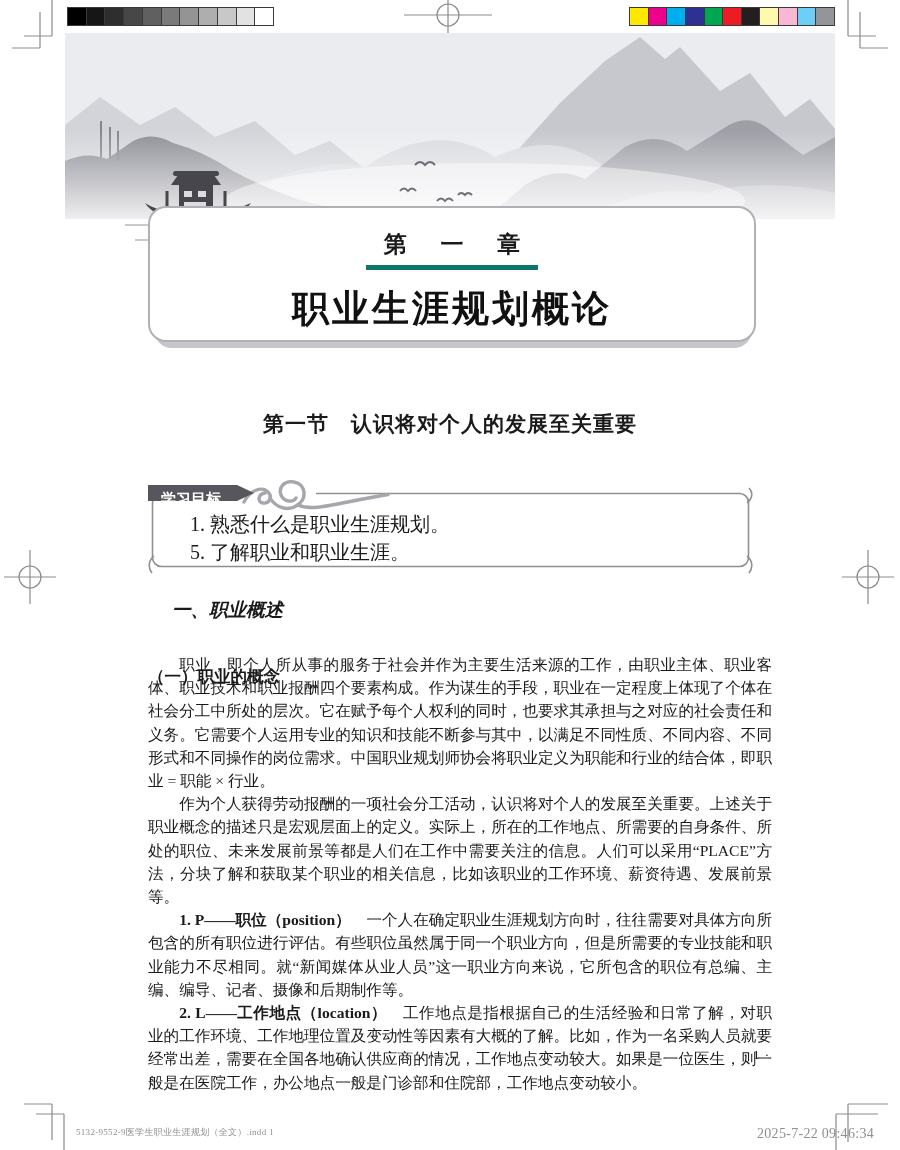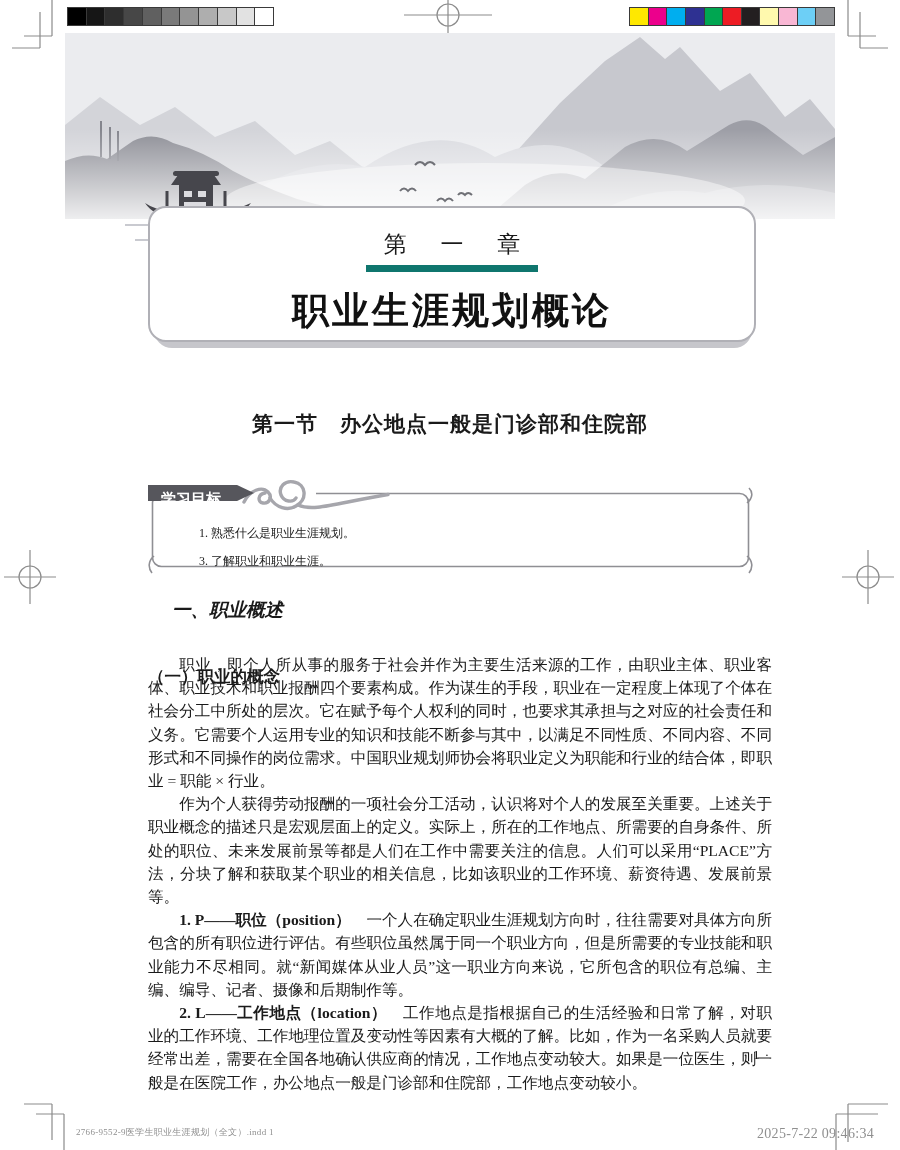--- a/index.html
+++ b/index.html
@@ -11,36 +11,36 @@
   
   .calibbar{position:absolute;top:7px;height:19px;display:flex;}
   .calibbar-gray{left:68px;width:206px;}
   .calibbar-color{left:630px;width:205px;}
   .swatch{flex:1;border:1px solid #3a3a3a;margin-left:-1px;}
 
   
   .chapter-shadow{left:154px;top:216px;width:598px;height:132px;background:#c6c6cb;border-radius:18px;}
   .chapter-box{left:148px;top:206px;width:604px;height:132px;background:#ffffff;
                border:2.5px solid #b0b0b6;border-radius:18px;text-align:center;}
-  .chapter-label{display:inline-block;margin-top:21px;font-size:23px;font-weight:400;
-                 letter-spacing:14px;padding:0 4px 5px 18px;border-bottom:7px solid #0f766e;}
+  .chapter-label{display:inline-block;margin-top:21px;font-size:23px;font-weight:700;
+                 letter-spacing:14px;padding:0 4px 5px 18px;border-bottom:5px solid #0f766e;}
   .chapter-title{margin-top:14px;font-family:"Liberation Sans","DejaVu Sans",sans-serif;
                  font-weight:900;font-size:37px;letter-spacing:3px;color:#111;}
 
   .section-title{left:0;top:410px;width:900px;text-align:center;font-size:21px;font-weight:bold;letter-spacing:1px;}
 
   
   .obj-wrap{left:148px;top:486px;width:608px;height:88px;}
   .obj-border{position:absolute;left:0;top:0;}
   .obj-tag{position:absolute;left:0;top:-1px;width:106px;height:16px;background:#56565c;color:#fff;
            font-family:"Liberation Sans","DejaVu Sans",sans-serif;font-weight:bold;font-size:15px;
            line-height:27px;padding-left:13px;box-sizing:border-box;
            clip-path:polygon(0 0,84% 0,100% 50%,84% 100%,0 100%);}
   .obj-ornament{position:absolute;left:92px;top:-8px;}
-  .obj-list{position:absolute;left:42px;top:24px;margin:9px;padding:0;list-style:none;font-size:12px;line-height:28px;}
+  .obj-list{position:absolute;left:42px;top:24px;margin:0;padding:0;list-style:none;font-size:20px;line-height:28px;}
 
   .h1{left:172px;top:597px;font-family:"Liberation Sans","DejaVu Sans",sans-serif;font-weight:bold;font-size:18.5px;font-style:italic;}
   .h2{left:148px;top:633px;font-family:"Liberation Sans","DejaVu Sans",sans-serif;font-weight:bold;font-size:16.5px;margin-top:33px;}
 
   .bodytext{left:148px;top:653px;width:624px;font-size:15.6px;line-height:23.2px;text-align:justify;}
   .bodytext p{margin:0;text-indent:2em;}
 
   .pagenum{left:680px;top:1047px;width:90px;text-align:right;font-size:13px;letter-spacing:1px;}
   .imprint{left:76px;top:1126px;font-size:9px;color:#8f8f8f;letter-spacing:0.3px;}
   .timestamp{left:757px;top:1126px;font-size:14px;color:#8f8f8f;letter-spacing:0.3px;}
@@ -141,49 +141,49 @@
       <path d="M60,192 H96 M190,190 H238 M70,207 H108 M170,211 H208" stroke="#c9cad0" stroke-width="2"></path>
     </g>
   </svg>
 
   <div class="abs chapter-shadow"></div>
   <div class="abs chapter-box">
     <div class="chapter-label">第 一 章</div>
     <div class="chapter-title">职业生涯规划概论</div>
   </div>
 
-  <div class="abs section-title">第一节　办公地点一般是门诊部和住院部</div>
+  <div class="abs section-title">第一节　认识将对个人的发展至关重要</div>
 
   <div class="abs obj-wrap">
     <svg class="obj-border" width="608" height="96" viewBox="0 0 608 96">
       <rect x="4.5" y="7.5" width="596" height="73" rx="9" fill="none" stroke="#8f8f94" stroke-width="1.6"></rect>
       <path d="M599,17 C605,12 605,6 601,2 M599,70 C605,75 605,82 601,87 M6,70 C0,75 0,82 4,87" fill="none" stroke="#8f8f94" stroke-width="1.6"></path>
     </svg>
     <svg class="obj-ornament" width="150" height="44" viewBox="0 0 150 44">
       <rect x="0" y="0" width="76" height="44" fill="#ffffff"></rect>
       <g fill="none" stroke="#a6a6ac" stroke-width="3.4" stroke-linecap="round">
         <path d="M4,24 C10,12 22,8 28,14 C33,19 29,26 23,25 C17,24 18,16 25,15"></path>
         <path d="M30,20 C36,30 48,33 56,28 C68,21 66,6 54,4 C45,2 38,9 41,17 C44,24 53,25 56,20"></path>
         <path d="M58,27 C74,34 96,25 148,16.5"></path>
       </g>
     </svg>
     <div class="obj-tag">学习目标</div>
     <ul class="obj-list">
       <li>1. 熟悉什么是职业生涯规划。</li>
-      <li>3. 了解职业和职业生涯。</li>
+      <li>5. 了解职业和职业生涯。</li>
     </ul>
   </div>
 
   <div class="abs h1">一、职业概述</div>
   <div class="abs h2">（一）职业的概念</div>
 
   <div class="abs bodytext">
     <p>职业，即个人所从事的服务于社会并作为主要生活来源的工作，由职业主体、职业客体、职业技术和职业报酬四个要素构成。作为谋生的手段，职业在一定程度上体现了个体在社会分工中所处的层次。它在赋予每个人权利的同时，也要求其承担与之对应的社会责任和义务。它需要个人运用专业的知识和技能不断参与其中，以满足不同性质、不同内容、不同形式和不同操作的岗位需求。中国职业规划师协会将职业定义为职能和行业的结合体，即职业 = 职能 × 行业。</p>
     <p>作为个人获得劳动报酬的一项社会分工活动，认识将对个人的发展至关重要。上述关于职业概念的描述只是宏观层面上的定义。实际上，所在的工作地点、所需要的自身条件、所处的职位、未来发展前景等都是人们在工作中需要关注的信息。人们可以采用“PLACE”方法，分块了解和获取某个职业的相关信息，比如该职业的工作环境、薪资待遇、发展前景等。</p>
     <p><b>1. P——职位（position）</b><span>　一个人在确定职业生涯规划方向时，往往需要对具体方向所包含的所有职位进行评估。有些职位虽然属于同一个职业方向，但是所需要的专业技能和职业能力不尽相同。就“新闻媒体从业人员”这一职业方向来说，它所包含的职位有总编、主编、编导、记者、摄像和后期制作等。</span></p>
     <p><b>2. L——工作地点（location）</b><span>　工作地点是指根据自己的生活经验和日常了解，对职业的工作环境、工作地理位置及变动性等因素有大概的了解。比如，作为一名采购人员就要经常出差，需要在全国各地确认供应商的情况，工作地点变动较大。如果是一位医生，则一般是在医院工作，办公地点一般是门诊部和住院部，工作地点变动较小。</span></p>
   </div>
 
   <div class="abs pagenum">· 1 ·</div>
-  <div class="abs imprint">2766-9552-9医学生职业生涯规划（全文）.indd   1</div>
+  <div class="abs imprint">5132-9552-9医学生职业生涯规划（全文）.indd   1</div>
   <div class="abs timestamp">2025-7-22   09:46:34</div>
 
 </div>
 
 </body></html>

